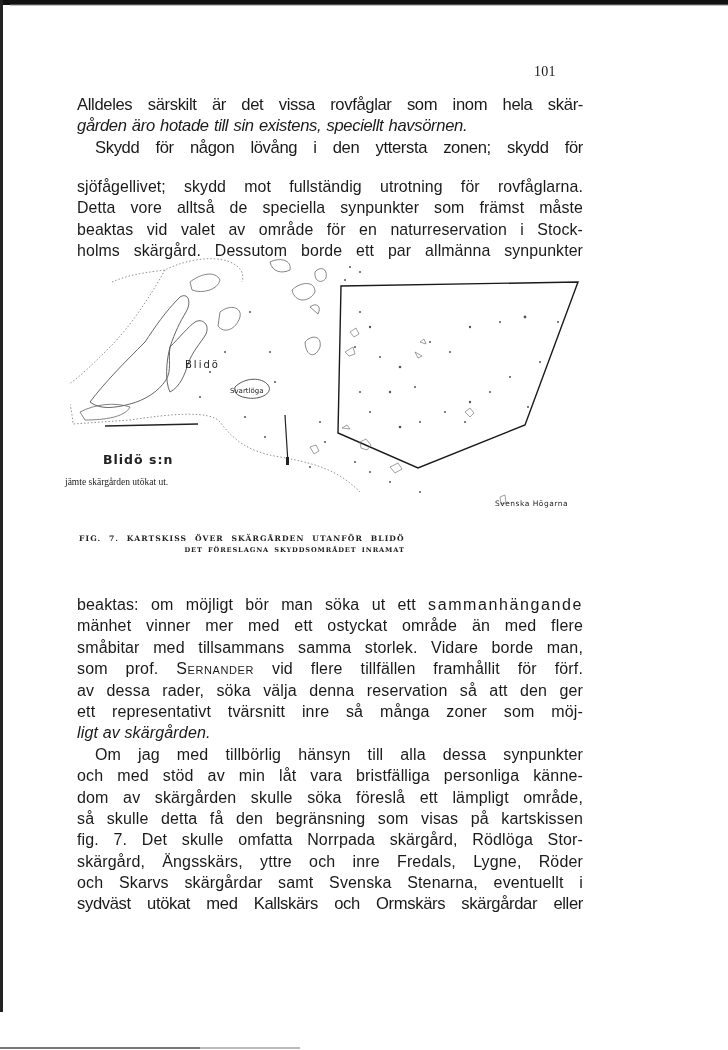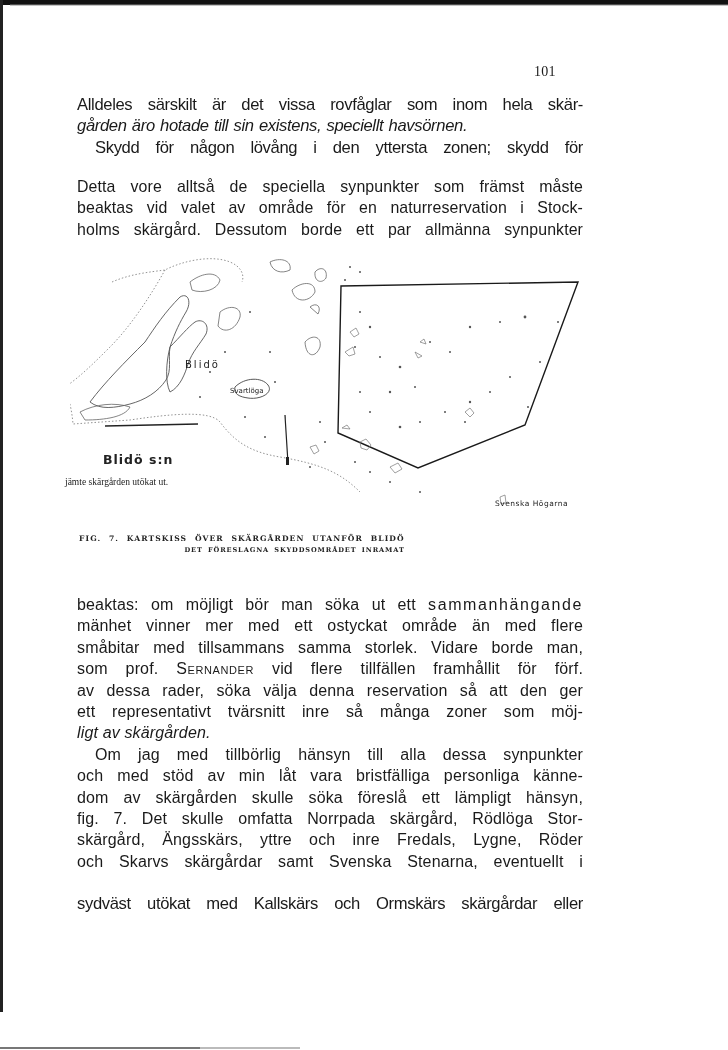--- a/index.html
+++ b/index.html
@@ -52,20 +52,21 @@
 
 <div class="page-number">101</div>
 
 <div class="text-block block-top">
   <span class="line">Alldeles särskilt är det vissa rovfåglar som inom hela skär-</span>
   <span class="line last">gården äro hotade till sin existens, speciellt havsörnen.</span>
   <span class="line indent">Skydd för någon lövång i den yttersta zonen; skydd för</span>
 </div>
 
 <div class="text-block block-mid">
+  <span class="line">sjöfågellivet; skydd mot fullständig utrotning för rovfåglarna.</span>
   <span class="line">Detta vore alltså de speciella synpunkter som främst måste</span>
   <span class="line">beaktas vid valet av område för en naturreservation i Stock-</span>
   <span class="line">holms skärgård. Dessutom borde ett par allmänna synpunkter</span>
 </div>
 
 <div class="figure">
   <svg width="550" height="270" viewBox="0 0 550 270">
 
     <path d="M42 30 C60 22 80 20 95 18 C110 10 140 2 160 10 C170 14 175 22 172 30" fill="none" stroke="#777" stroke-width="0.8" stroke-dasharray="1.5 2"></path>
     <path d="M95 18 C80 45 60 75 40 95 C25 110 10 125 -5 135" fill="none" stroke="#777" stroke-width="0.8" stroke-dasharray="1.5 2"></path>
@@ -164,21 +165,22 @@
 <div class="text-block block-bottom">
   <span class="line"><span>beaktas: om möjligt bör man söka ut ett </span><span class="spaced">sammanhängande</span></span>
   <span class="line">mänhet vinner mer med ett ostyckat område än med flere</span>
   <span class="line">småbitar med tillsammans samma storlek. Vidare borde man,</span>
   <span class="line"><span>som prof. </span><span class="smallcaps">Sernander</span><span> vid flere tillfällen framhållit för förf.</span></span>
   <span class="line">av dessa rader, söka välja denna reservation så att den ger</span>
   <span class="line">ett representativt tvärsnitt inre så många zoner som möj-</span>
   <span class="line last">ligt av skärgården.</span>
   <span class="line indent">Om jag med tillbörlig hänsyn till alla dessa synpunkter</span>
   <span class="line">och med stöd av min låt vara bristfälliga personliga känne-</span>
-  <span class="line">dom av skärgården skulle söka föreslå ett lämpligt hänsyn,</span>
+  <span class="line">dom av skärgården skulle söka föreslå ett lämpligt område,</span>
+  <span class="line">så skulle detta få den begränsning som visas på kartskissen</span>
   <span class="line">fig. 7. Det skulle omfatta Norrpada skärgård, Rödlöga Stor-</span>
   <span class="line">skärgård, Ängsskärs, yttre och inre Fredals, Lygne, Röder</span>
   <span class="line">och Skarvs skärgårdar samt Svenska Stenarna, eventuellt i</span>
 </div>
 
 <div class="text-block block-end">
   <span class="line">sydväst utökat med Kallskärs och Ormskärs skärgårdar eller</span>
 </div>
 
 </body></html>

